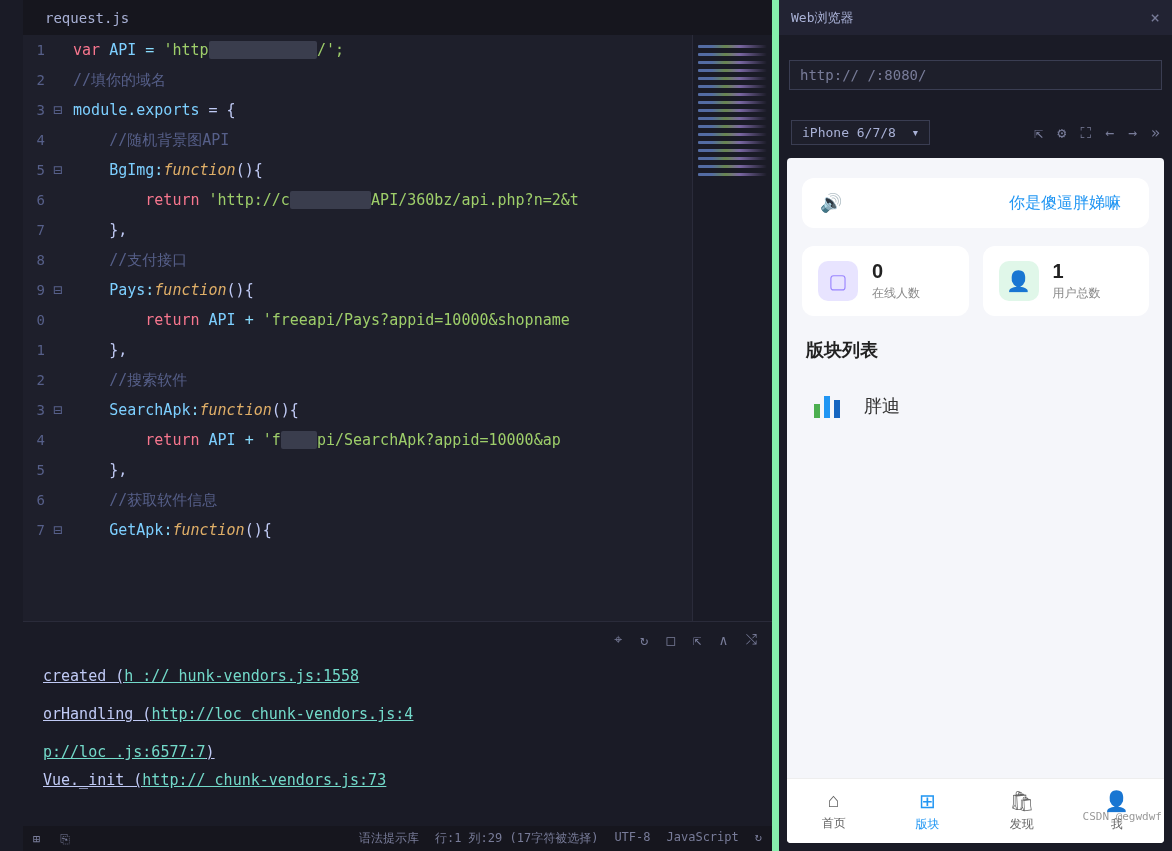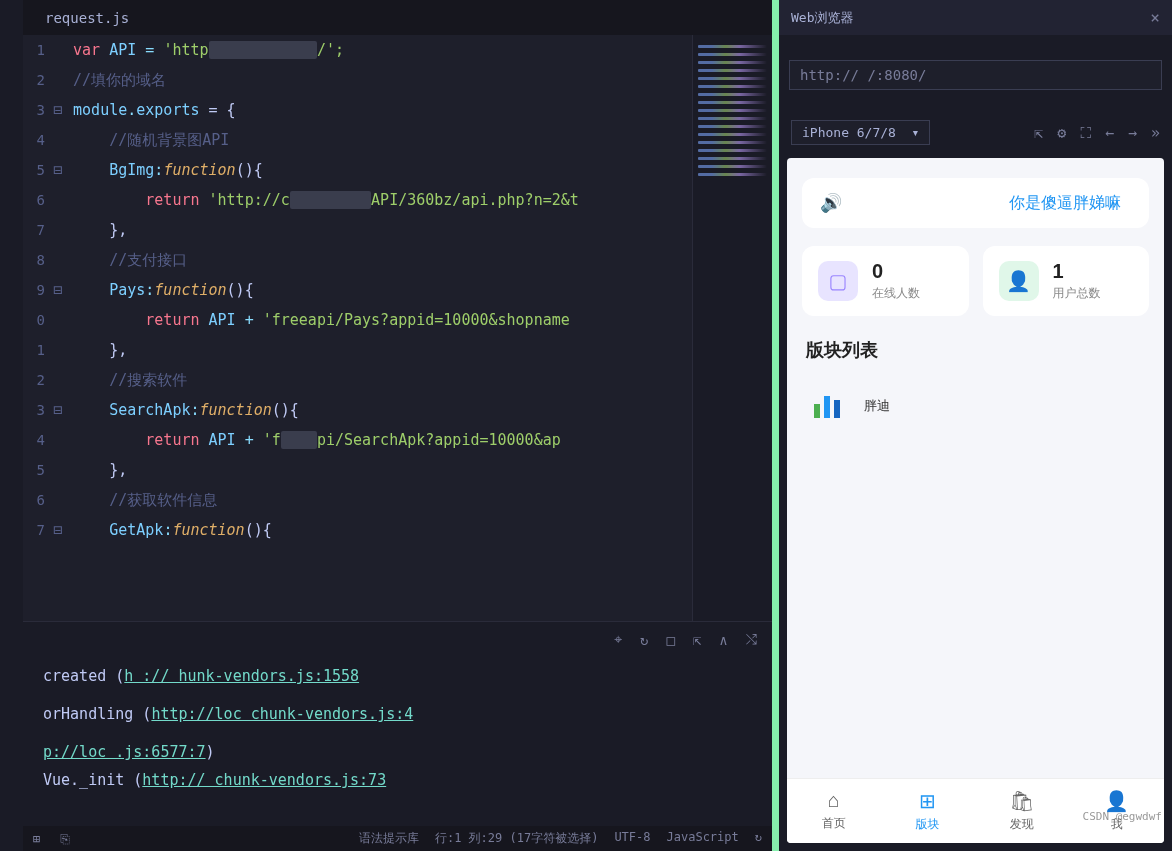--- a/index.html
+++ b/index.html
@@ -18,21 +18,21 @@
 .prop { color: #7dcfff; }
 .op { color: #89ddff; }
 .kw2 { color: #f7768e; }
 .obscured { background: #3a3d4d; color: transparent; border-radius: 2px; }
 .minimap { width: 80px; background: #1a1b26; border-left: 1px solid #2a2b3a; }
 .minimap-lines { padding: 10px 5px; }
 .minimap-line { height: 3px; margin-bottom: 5px; background: linear-gradient(90deg, #7aa2f7 20%, #9ece6a 40%, #bb9af7 60%, transparent); opacity: 0.6; border-radius: 1px; }
 .console { height: 205px; background: #1a1b26; border-top: 1px solid #2a2b3a; display: flex; flex-direction: column; }
 .console-toolbar { height: 35px; display: flex; align-items: center; justify-content: flex-end; padding: 0 15px; gap: 18px; }
 .console-toolbar span { color: #787c99; font-size: 14px; cursor: pointer; }
-.console-content { flex: 1; padding: 5px 20px; font-size: 15px; line-height: 28px; overflow: hidden; }
+.console-content { flex: 1; padding: 5px 20px; font-size: 15px; line-height: 28px; overflow: hidden; text-decoration: underline; }
 .console-line { color: #c0caf5; }
 .console-link { color: #73daca; text-decoration: underline; }
 .status-bar { height: 25px; background: #16161e; display: flex; align-items: center; gap: 20px; padding: 0 10px; font-size: 12px; color: #787c99; }
 .status-bar .right { margin-left: auto; display: flex; gap: 16px; }
 .browser-panel { width: 400px; background: #1a1b26; display: flex; flex-direction: column; border-left: 7px solid #86efac; }
 .browser-header { height: 35px; display: flex; align-items: center; padding: 0 12px; background: #222333; }
 .browser-title { color: #a9b1d6; font-size: 13px; flex: 1; }
 .browser-close { color: #787c99; font-size: 16px; cursor: pointer; }
 .browser-url { margin: 25px 10px; padding: 6px 10px; border: 1px solid #3a3d52; background: #1e1f2b; color: #787c99; font-size: 14px; }
 .browser-controls { display: flex; align-items: center; padding: 5px 12px; gap: 4px; }
@@ -47,21 +47,21 @@
 .stats { display: flex; gap: 14px; margin-bottom: 22px; }
 .stat-card { flex: 1; background: #fff; border-radius: 12px; padding: 14px 16px; display: flex; align-items: center; gap: 14px; }
 .stat-icon { width: 40px; height: 40px; border-radius: 10px; display: flex; align-items: center; justify-content: center; font-size: 20px; }
 .stat-icon.purple { background: #e8e4ff; color: #9c88ff; }
 .stat-icon.green { background: #e0f7e9; color: #4caf50; }
 .stat-num { font-size: 20px; font-weight: bold; color: #222; }
 .stat-label { font-size: 12px; color: #888; margin-top: 2px; }
 .section-title { font-size: 18px; font-weight: bold; color: #222; margin-bottom: 14px; padding-left: 4px; }
 .block-item { display: flex; align-items: center; gap: 14px; padding: 8px 4px; }
 .block-icon { width: 44px; height: 44px; border-radius: 8px; display: flex; align-items: center; justify-content: center; font-size: 24px; }
-.block-name { font-size: 13px; color: #333; }
+.block-name { font-size: 18px; color: #333; }
 .tab-nav { display: flex; justify-content: space-around; padding: 10px 0; border-top: 1px solid #eee; background: #fff; }
 .nav-item { display: flex; flex-direction: column; align-items: center; gap: 3px; font-size: 12px; color: #666; cursor: pointer; }
 .nav-item.active { color: #2196f3; }
 .nav-item .nav-icon { font-size: 20px; }
 .watermark { position: absolute; bottom: 28px; right: 10px; font-size: 11px; color: #555; opacity: 0.6; }
 .fold { color: #565f89; margin-right: 2px; }
 </style>
 </head>
 <body>
 

